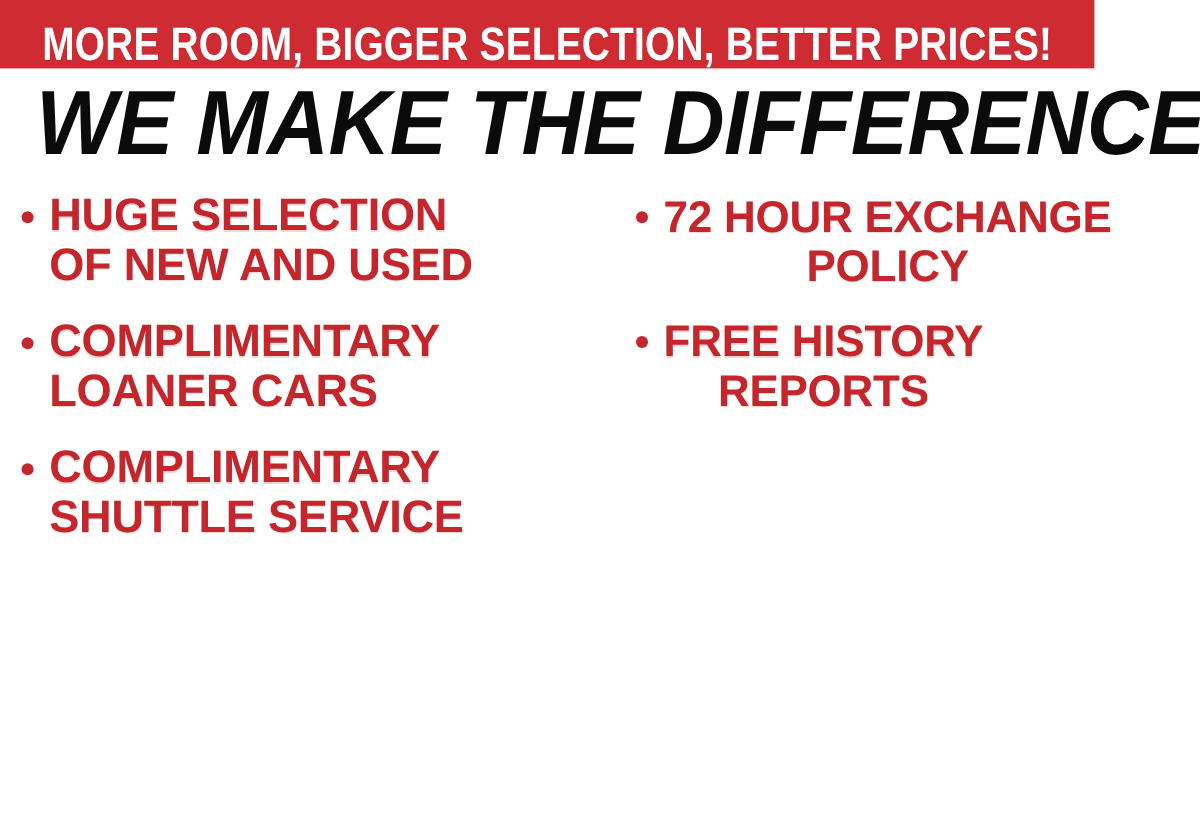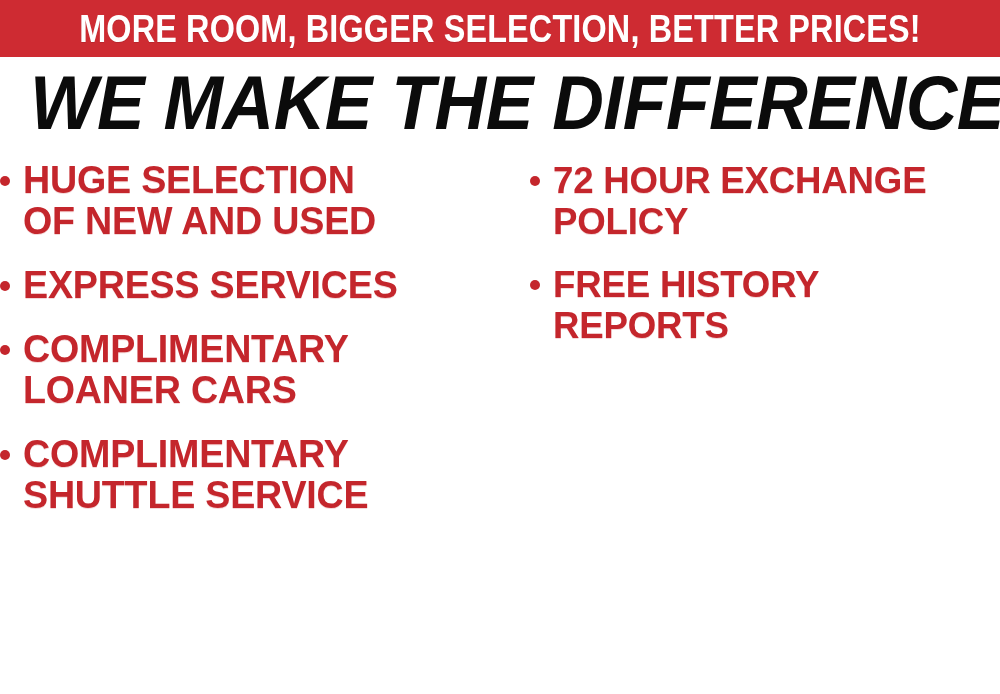--- a/index.html
+++ b/index.html
@@ -19,25 +19,25 @@
     width: 1000px;
     height: 694px;
     background: #ffffff;
   }
 
   
   .banner {
     position: absolute;
     left: 0;
     top: 0;
-    width: 1000px;
+    width: 912px;
     height: 57px;
     background: #ce2b32;
     display: flex;
-    align-items: center;
+    align-items: flex-end;
     justify-content: center;
     overflow: hidden;
   }
   .banner-text {
     color: #ffffff;
     font-family: "Liberation Sans", sans-serif;
     font-weight: bold;
     font-size: 39px;
     line-height: 1;
     letter-spacing: 0.2px;
@@ -73,30 +73,30 @@
     top: 160px;
     width: 1000px;
     height: 534px;
     display: flex;
     align-items: flex-start;
   }
   .col {
     position: relative;
     box-sizing: border-box;
   }
-  .col-left  { width: 508px; }
+  .col-left  { width: 508px; padding-left: 18px; }
   .col-right { width: 492px; padding-left: 22px; }
 
   .bullet {
     display: flex;
     align-items: flex-start;
     color: #c4262c;
   }
   .col-left  .bullet { margin-bottom: 23px; }
-  .col-right .bullet { margin-bottom: 22px; }
+  .col-right .bullet { margin-bottom: 22px; text-align: center; }
   .col-left  .bullet:last-child,
   .col-right .bullet:last-child { margin-bottom: 0; }
 
   .dot {
     flex: 0 0 auto;
     width: 10px;
     height: 10px;
     border-radius: 50%;
     background: #c4262c;
     margin-top: 16px;
@@ -132,24 +132,20 @@
   <div class="columns">
 
     <div class="col col-left">
 
       <div class="bullet">
         <span class="dot"></span>
         <span class="btext">HUGE SELECTION
 OF NEW AND USED</span>
       </div>
 
-      <div class="bullet">
-        <span class="dot"></span>
-        <span class="btext">EXPRESS SERVICES</span>
-      </div>
 
 
       <div class="bullet">
         <span class="dot"></span>
         <span class="btext">COMPLIMENTARY
 LOANER CARS</span>
       </div>
 
       <div class="bullet">
         <span class="dot"></span>

